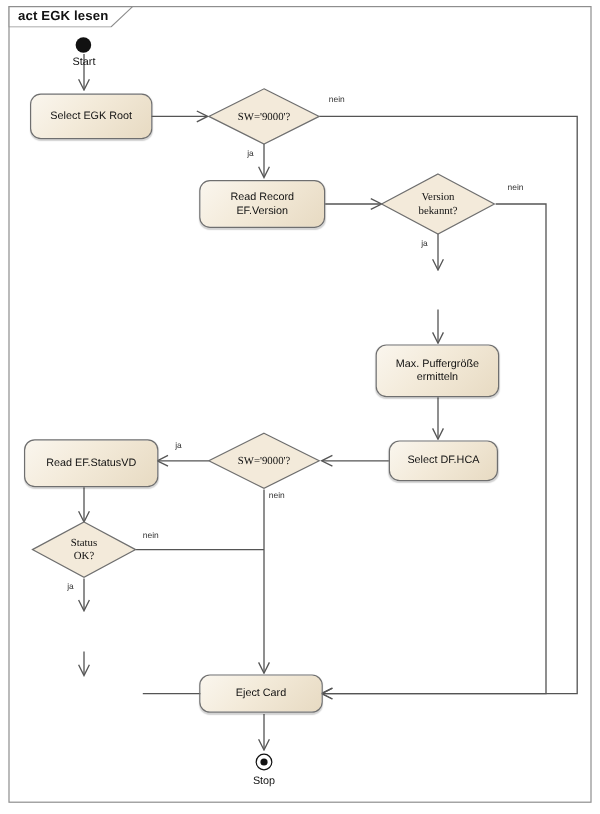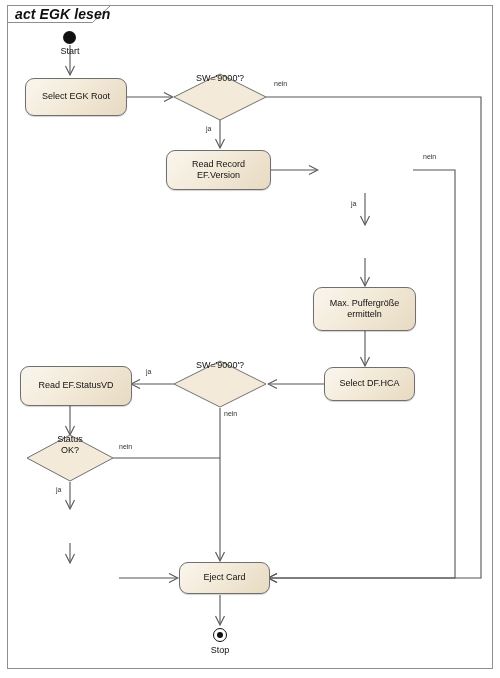--- a/index.html
+++ b/index.html
@@ -36,26 +36,25 @@
     background: #ffffff;
   }
   #frame-tab-inner {
     position: absolute;
     left: 0;
     top: 0;
     height: 17px;
     padding: 0 22px 0 8px;
     display: flex;
     align-items: center;
-    font-size: 14px;
+    font-size: 11px;
     font-weight: bold;
     color: #111111;
     letter-spacing: 0.1px;
     white-space: nowrap;
-    font-style: italic;
   }
   
   #edges {
     position: absolute;
     left: 0;
     top: 0;
     width: 500px;
     height: 678px;
     pointer-events: none;
   }
@@ -74,22 +73,23 @@
     text-align: center;
     font-size: 9px;
     color: #111111;
     line-height: 1.25;
     box-shadow: 0 1px 1px rgba(0,0,0,0.18);
   }
   .activity .lbl { padding: 0 4px; }
   .decision-wrap {
     position: absolute;
     display: flex;
-    align-items: flex-start;
+    align-items: center;
     justify-content: center;
+    font-family: Liberation Serif, serif;
   }
   .decision-shape {
     position: absolute;
     left: 0; top: 0;
     width: 100%; height: 100%;
   }
   .decision-label {
     position: relative;
     z-index: 2;
     text-align: center;
@@ -208,20 +208,27 @@
     <div class="decision-label">SW='9000'?</div>
   </div>
   <div class="edge-label" style="left:274px; top:80px;">nein</div>
   <div class="edge-label" style="left:206px; top:125px;">ja</div>
 
   <div class="node activity" style="left:166px; top:150px; width:105px; height:40px;align-items:center;">
     <span class="lbl" style="white-space:pre-line;">Read Record
 EF.Version</span>
   </div>
 
+  <div class="decision-wrap" style="left:317px; top:144px; width:96px; height:52px;">
+    <svg class="decision-shape" viewBox="0 0 96 52" preserveAspectRatio="none">
+      <polygon points="48,1 95,26 48,51 1,26" fill="#f3eada" stroke="#6f6f6f" stroke-width="1"></polygon>
+    </svg>
+    <div class="decision-label">Version
+bekannt?</div>
+  </div>
   <div class="edge-label" style="left:423px; top:153px;">nein</div>
   <div class="edge-label" style="left:351px; top:200px;">ja</div>
 
 
   <div class="node activity" style="left:324px; top:367px; width:91px; height:34px;">
     <span class="lbl">Select DF.HCA</span>
   </div>
 
   <div class="node activity" style="left:313px; top:287px; width:103px; height:44px;">
     <span class="lbl" style="white-space:pre-line;">Max. Puffergröße
@@ -246,21 +253,21 @@
       <polygon points="44,1 87,24 44,47 1,24" fill="#f3eada" stroke="#6f6f6f" stroke-width="1"></polygon>
     </svg>
     <div class="decision-label">Status
 OK?</div>
   </div>
   <div class="edge-label" style="left:119px; top:443px;">nein</div>
   <div class="edge-label" style="left:56px; top:486px;">ja</div>
 
 
 
-  <div class="node activity" style="left:179px; top:562px; width:91px; height:32px;justify-content:center;">
+  <div class="node activity" style="left:166px; top:562px; width:103px; height:32px;justify-content:center;">
     <span class="lbl">Eject Card</span>
   </div>
 
   <div class="final-outer" style="left:213px; top:628px;"></div>
   <div class="final-inner" style="left:217px; top:632px;"></div>
   <div class="node-caption" style="left:190px; top:645px; width:60px;">Stop</div>
 
 </div>
 
 </body></html>

